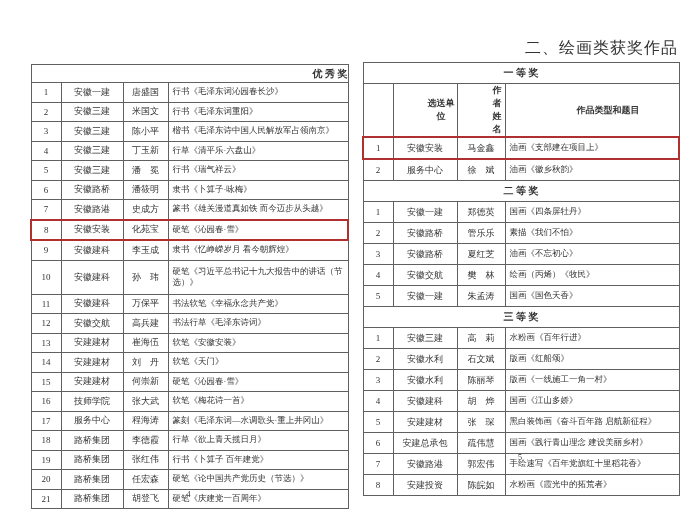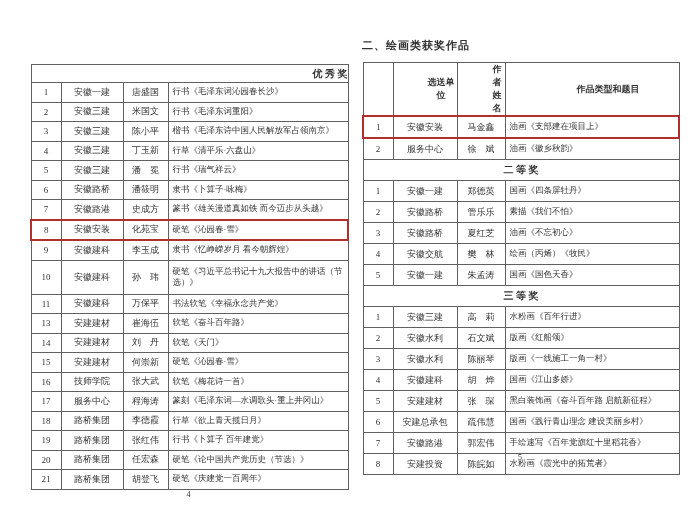--- a/index.html
+++ b/index.html
@@ -28,22 +28,22 @@
   .t-left tr.title td{height:17px;font-weight:bold;font-size:10px;text-align:right;}
   .t-left tr.tall td{height:33px;}
 
   .t-right{width:316px;}
   .t-right td{height:20px;}
   .t-right tr.band td{font-weight:bold;font-size:10px;text-align:center;}
   .t-right tr.colhead td{height:23px;font-weight:bold;font-size:9px;text-align:center;padding-left:32px;}
 
   #left-page{position:absolute;left:30px;top:64px;}
   #right-page{position:absolute;left:362px;top:62px;}
-  #right-title{position:absolute;left:362px;top:38px;width:316px;text-align:left;
-               font-weight:bold;font-size:11px;letter-spacing:1px;}
+  #right-title{position:absolute;left:362px;top:38px;width:316px;text-align:right;
+               font-weight:normal;font-size:16px;letter-spacing:1px;}
   #left-footer{position:absolute;left:30px;top:490px;width:317px;text-align:center;font-size:8px;}
   #right-footer{position:absolute;left:362px;top:453px;width:316px;text-align:center;font-size:8px;}
 </style>
 </head>
 <body>
 
 <div id="left-page">
   <table class="t-left">
     <colgroup>
       <col style="width:30px">
@@ -115,24 +115,30 @@
           <td class="c">孙　玮</td>
           <td class="work wrap">硬笔《习近平总书记十九大报告中的讲话（节选）》</td>
         </tr>
         <tr>
           <td class="c">11</td>
           <td class="c">安徽建科</td>
           <td class="c">万保平</td>
           <td class="work">书法软笔《幸福永念共产党》</td>
         </tr>
         <tr>
+          <td class="c">12</td>
+          <td class="c">安徽交航</td>
+          <td class="c">高兵建</td>
+          <td class="work">书法行草《毛泽东诗词》</td>
+        </tr>
+        <tr>
           <td class="c">13</td>
           <td class="c">安建建材</td>
           <td class="c">崔海伍</td>
-          <td class="work">软笔《奋斗百年路》</td>
+          <td class="work">软笔《安徽安装》</td>
         </tr>
         <tr>
           <td class="c">14</td>
           <td class="c">安建建材</td>
           <td class="c">刘　丹</td>
           <td class="work">软笔《天门》</td>
         </tr>
         <tr>
           <td class="c">15</td>
           <td class="c">安建建材</td>
@@ -183,20 +189,23 @@
 
 <div id="right-page">
   <table class="t-right">
     <colgroup>
       <col style="width:30px">
         <col style="width:64px">
         <col style="width:48px">
         <col style="width:174px">
     </colgroup>
     <tbody id="right-body">
+        <tr class="band">
+          <td colspan="4">一 等 奖</td>
+        </tr>
         <tr class="colhead">
           <td>序号</td>
           <td>选送单位</td>
           <td>作者姓名</td>
           <td>作品类型和题目</td>
         </tr>
         <tr class="hl">
           <td class="c">1</td>
           <td class="c">安徽安装</td>
           <td class="c">马金鑫</td>

